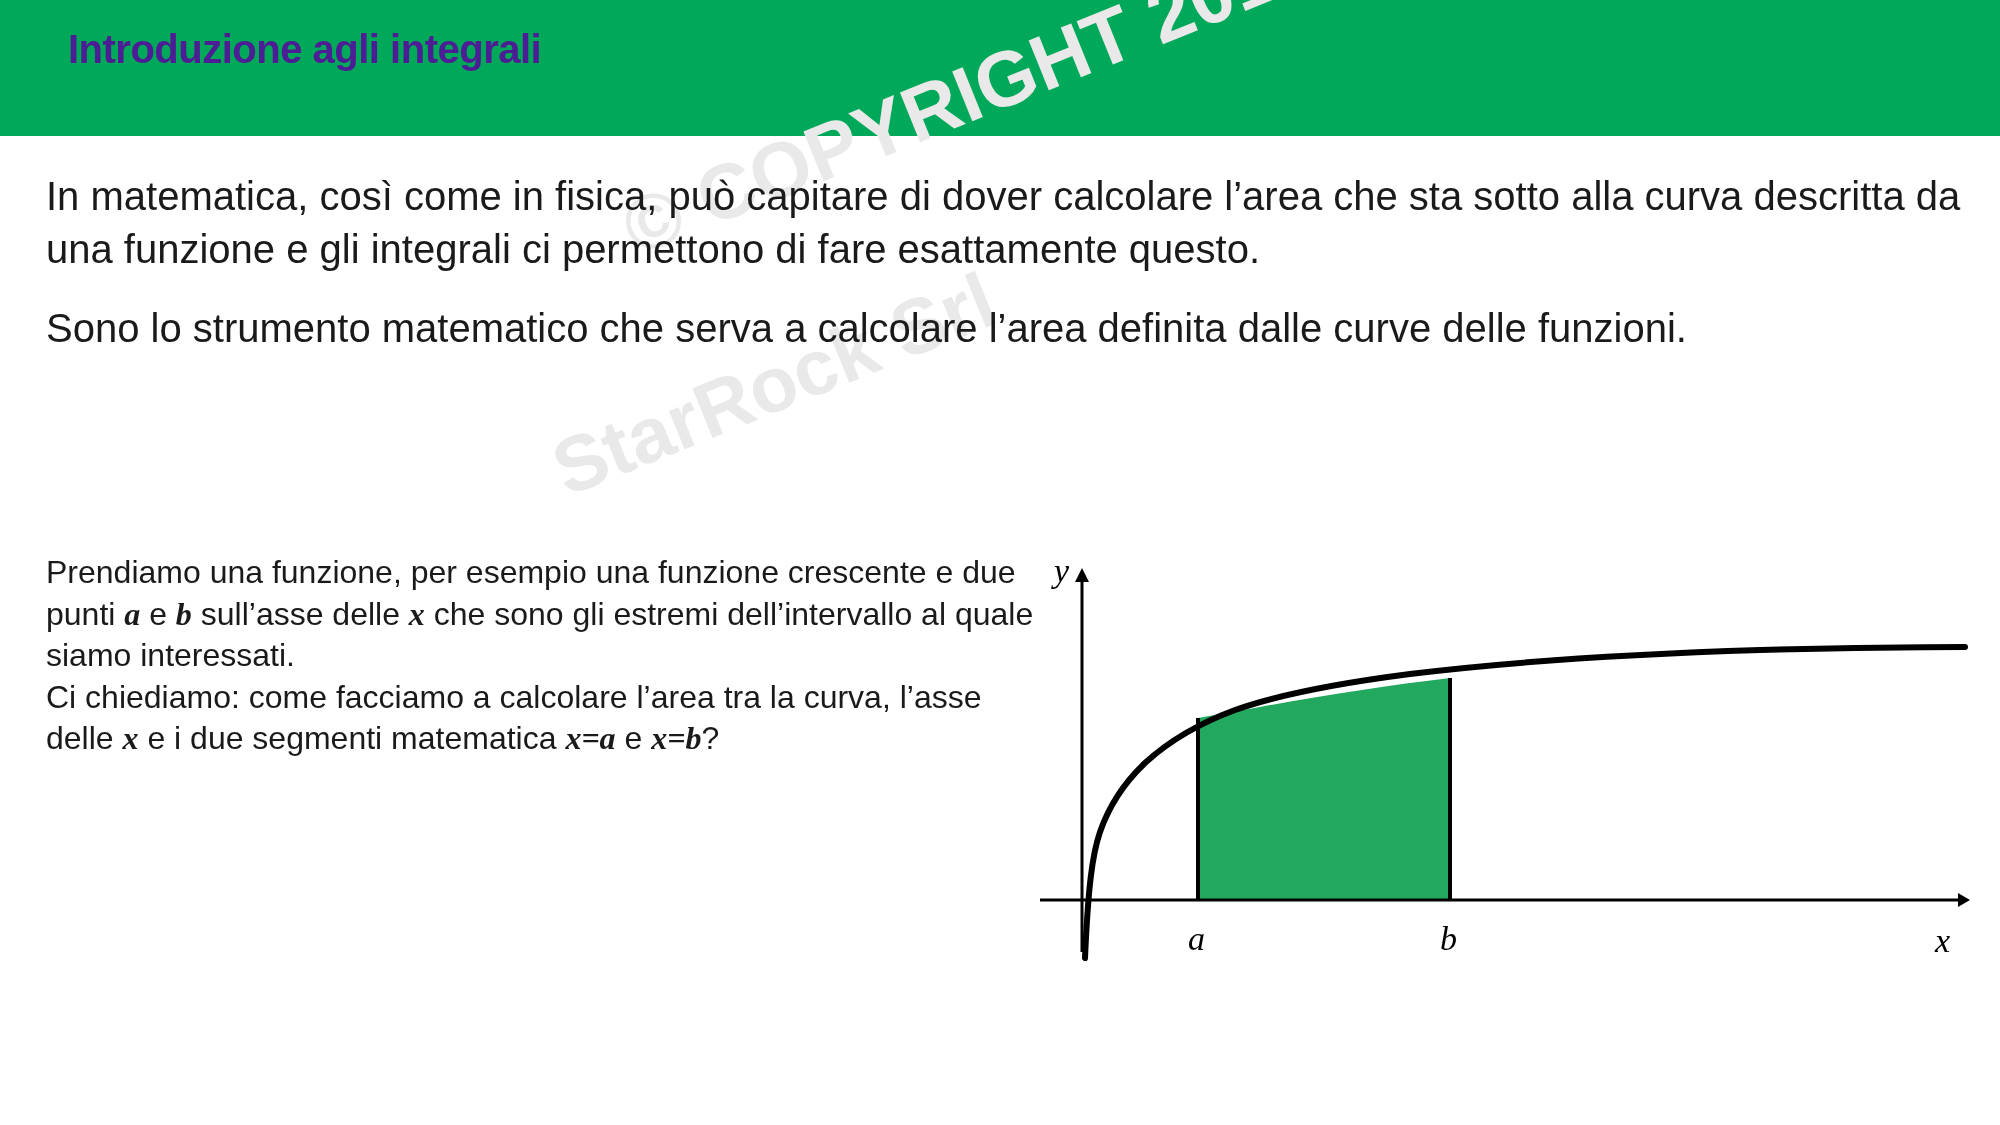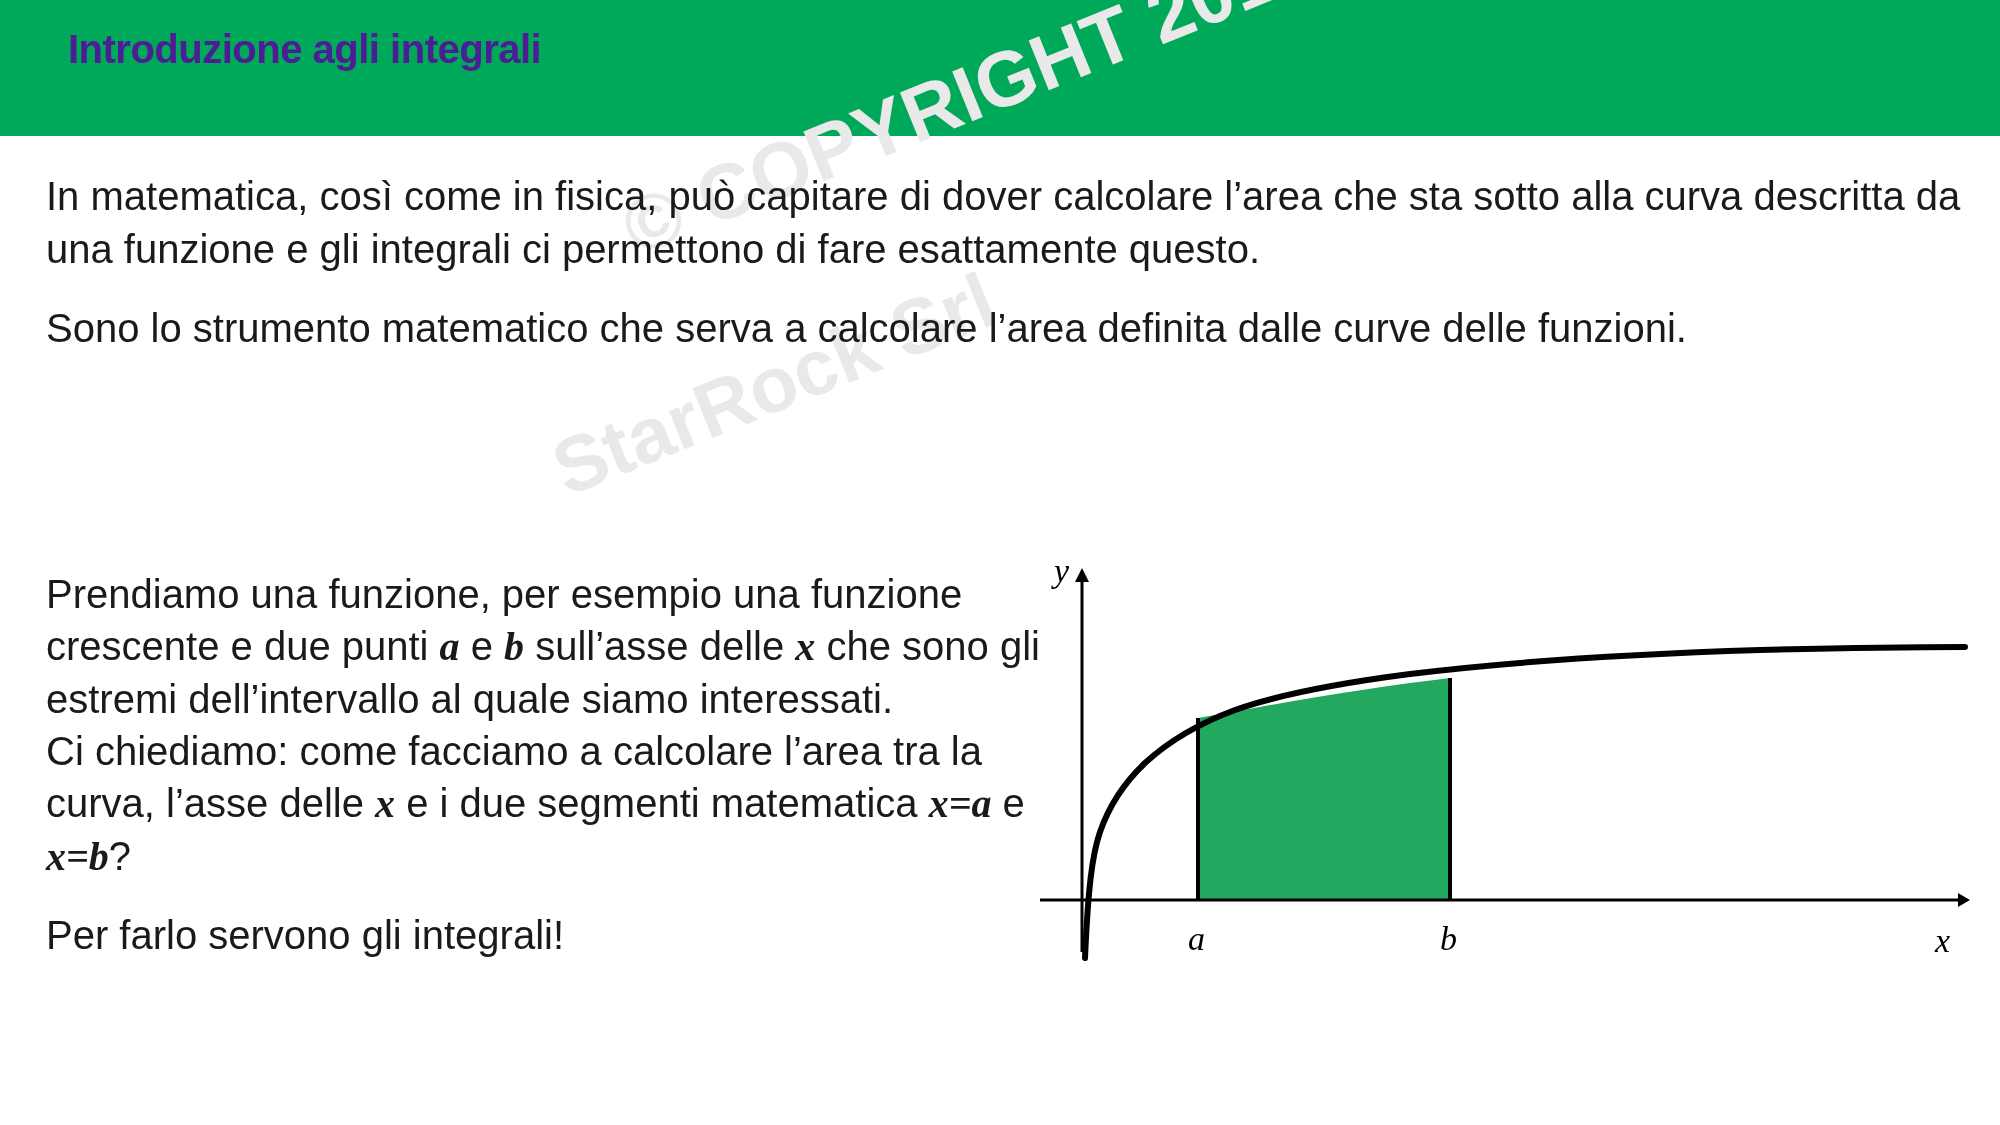--- a/index.html
+++ b/index.html
@@ -52,23 +52,23 @@
   }
   .para {
     margin: 0 0 26px 0;
   }
   .para.tight {
     margin-bottom: 0;
   }
   .lower-block {
     position: absolute;
     left: 46px;
-    top: 568px;
+    top: 552px;
     width: 1000px;
-    font-size: 40px;
+    font-size: 32px;
     line-height: 1.30;
     color: #1a1a1a;
   }
   .lower-block p {
     margin: 0 0 26px 0;
   }
   .lower-block p.nogap {
     margin-bottom: 0;
   }
   var, .mvar {
@@ -134,21 +134,20 @@
   </div>
 
   <div class="body-text">
     <p class="para">In matematica, così come in fisica, può capitare di dover calcolare l’area che sta sotto alla curva descritta da una funzione e gli integrali ci permettono di fare esattamente questo.</p>
     <p class="para">Sono lo strumento matematico che serva a calcolare l’area definita dalle curve delle funzioni.</p>
   </div>
 
   <div class="lower-block">
     <p class="nogap"><span>Prendiamo una funzione, per esempio una funzione crescente e due punti </span><var>a</var><span> e </span><var>b</var><span> sull’asse delle </span><var>x</var><span> che sono gli estremi dell’intervallo al quale siamo interessati.</span></p>
     <p><span>Ci chiediamo: come facciamo a calcolare l’area tra la curva, l’asse delle </span><var>x</var><span> e i due segmenti matematica </span><var>x=a</var><span> e </span><var>x=b</var><span>?</span></p>
-    <p>Per farlo servono gli integrali!</p>
   </div>
 
   <div class="figure">
     <svg width="940" height="500" viewBox="0 0 940 500" xmlns="http://www.w3.org/2000/svg">
 
       <path d="M 168 158 L 168 340 L 420 340 L 420 118 C 360 125 290 136 230 147 C 207 151 186 155 168 158 Z" fill="#22a85f" stroke="none"></path>
 
       <line x1="10" y1="340" x2="928" y2="340" stroke="#000000" stroke-width="3"></line>
       <polygon points="928,333 940,340 928,347" fill="#000000"></polygon>
 

